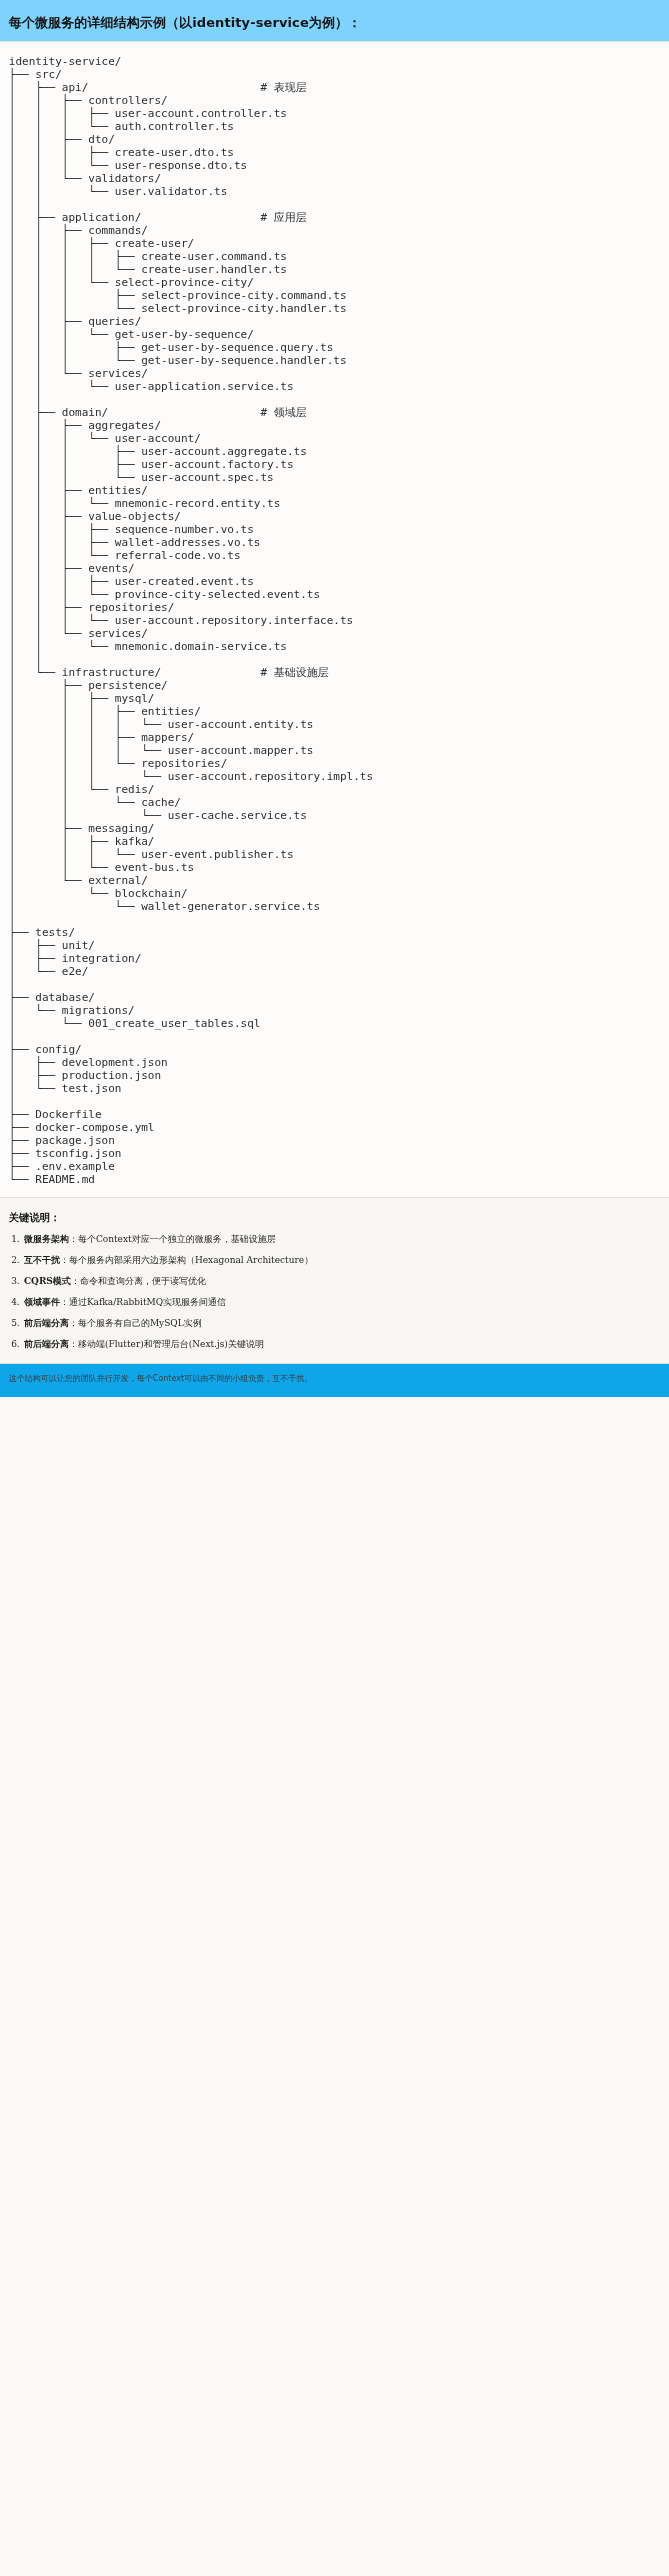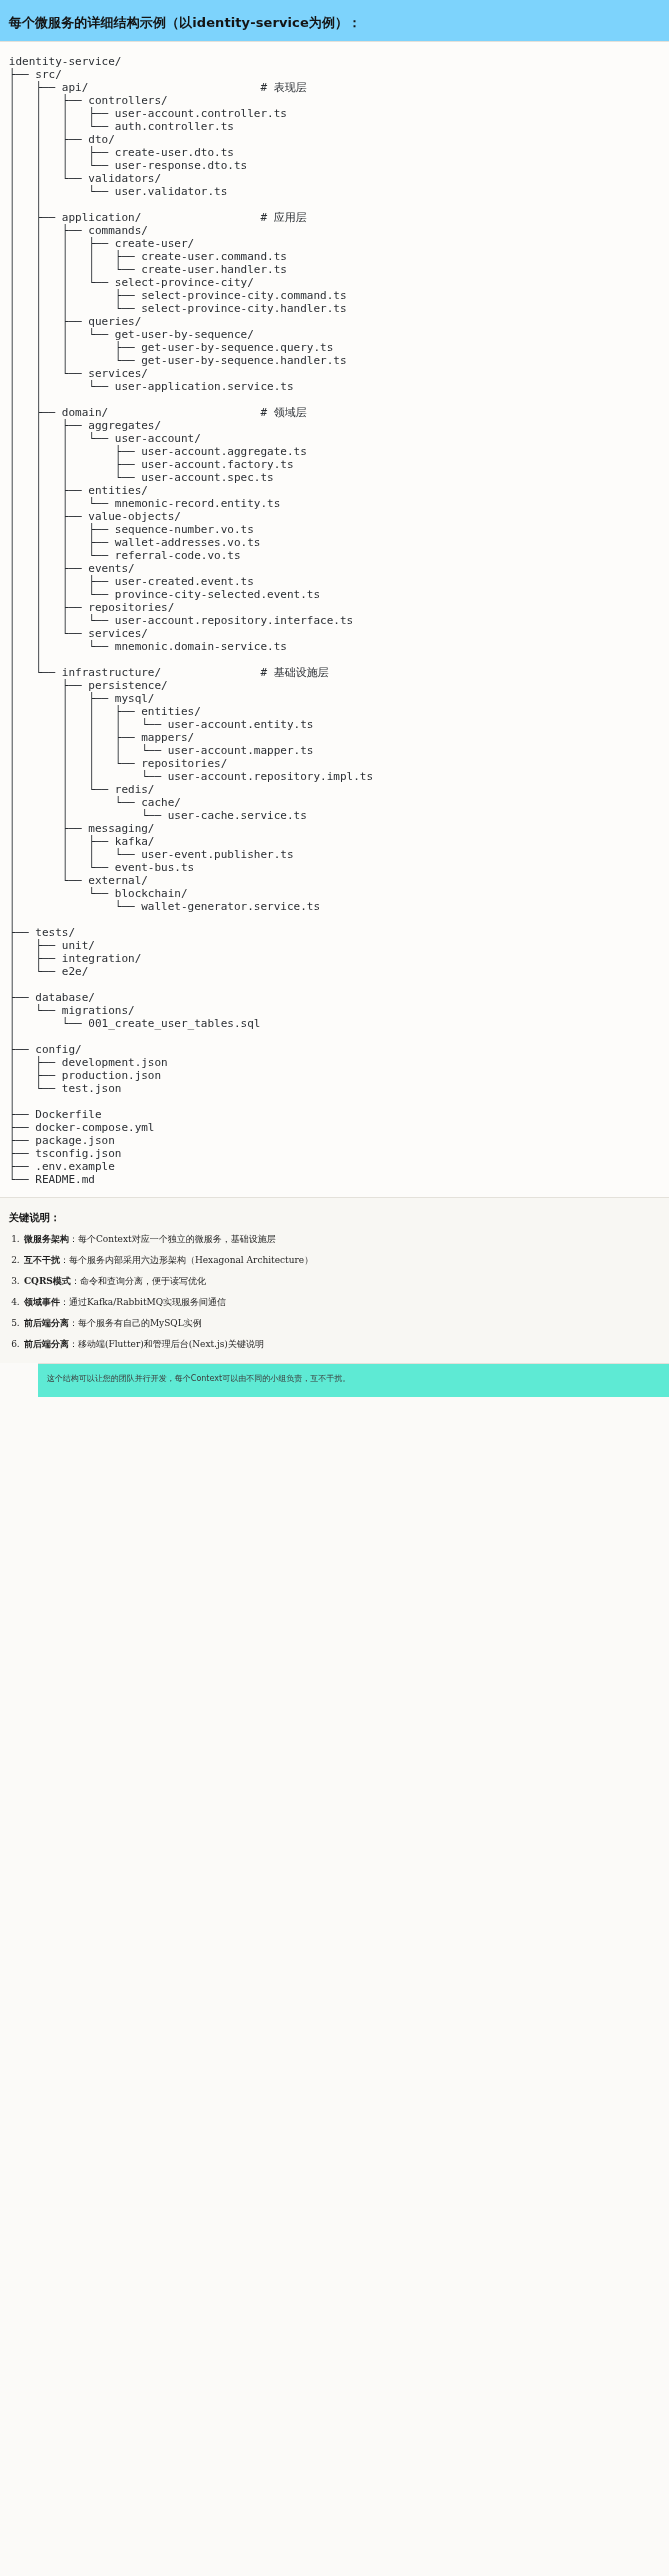--- a/index.html
+++ b/index.html
@@ -76,26 +76,25 @@
   }
   ol.notes-list > li:last-child { margin-bottom: 0; }
   ol.notes-list > li b {
     font-weight: 700;
   }
 
   
   .footer-note {
     border-top: 0.6px solid #e4e1da;
     padding: 8.8px 8.8px 11.3px 8.8px;
-    background: #5eead4;
+    background: #0ea5e9;
     font-family: "DejaVu Sans", sans-serif;
     font-size: 8px;
     color: #3b3b3b;
     line-height: 1.6;
-    margin-left: 38px;
   }
 </style>
 </head>
 <body>
 
 <div class="doc-header">
   <h1 class="doc-title">每个微服务的详细结构示例（以identity-service为例）：</h1>
 </div>
 
 <div class="tree-block">

